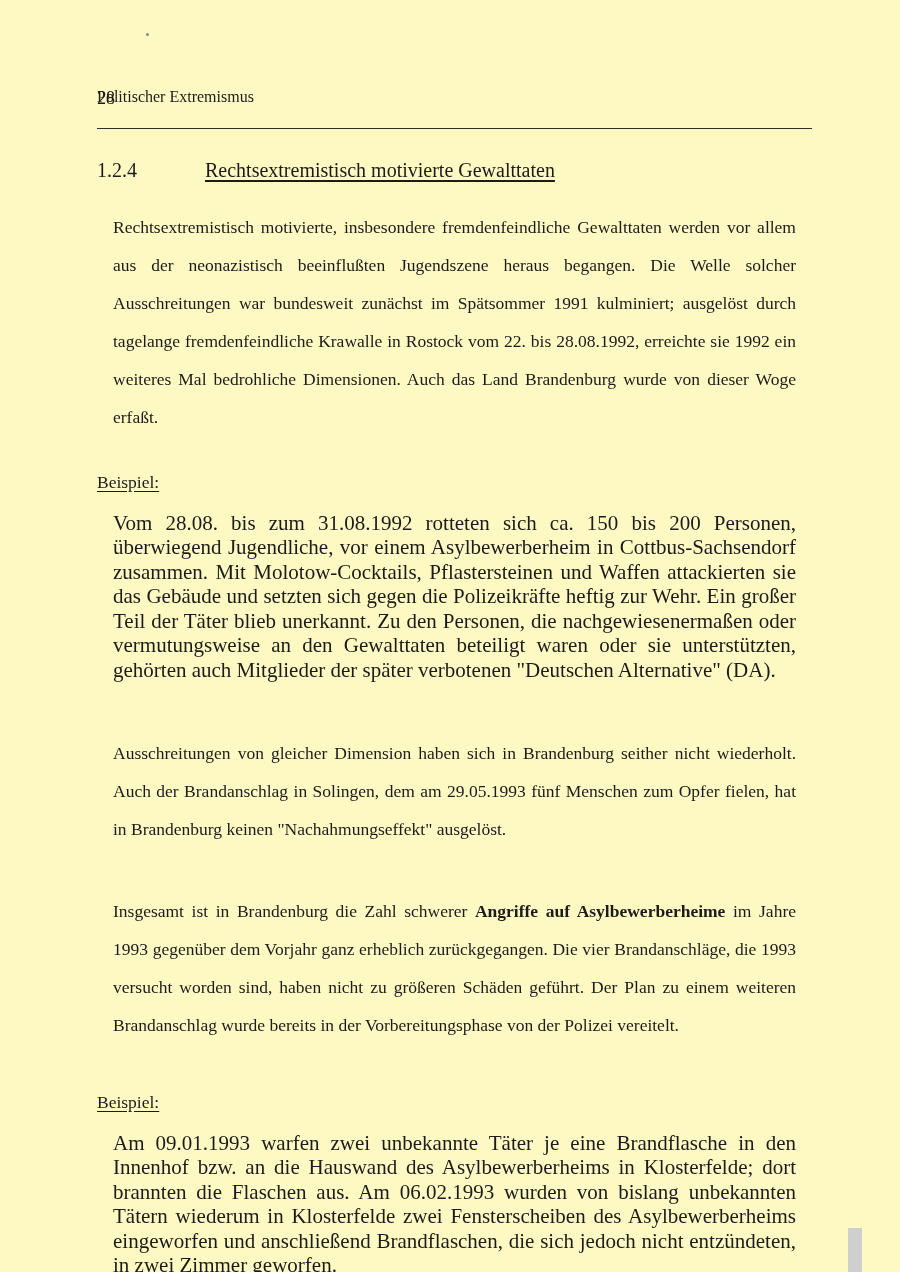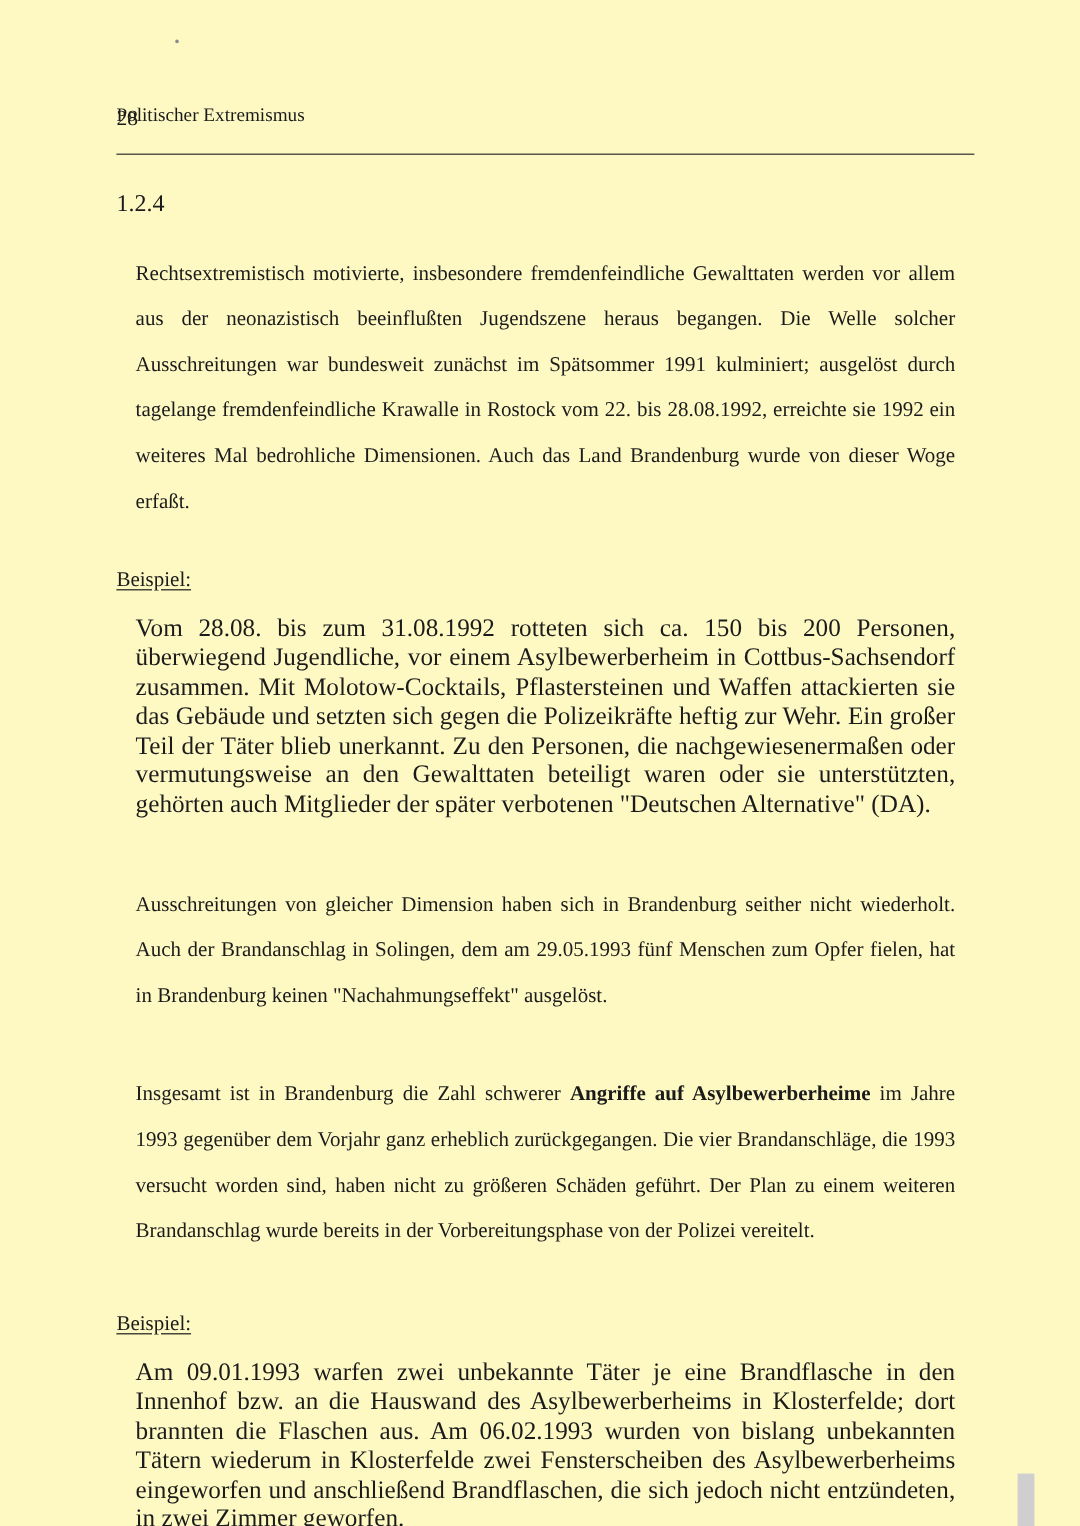--- a/index.html
+++ b/index.html
@@ -106,20 +106,21 @@
 
     <header class="running-header">
       <span class="page-number">28</span>
       <span class="header-title">Politischer Extremismus</span>
     </header>
 
     <hr class="header-rule">
 
     <div class="section-heading">
       <span class="section-number">1.2.4</span>
+      <span class="section-title">Rechtsextremistisch motivierte Gewalttaten</span>
     </div>
 
     <p class="para para-first">Rechtsextremistisch motivierte, insbesondere fremdenfeindliche Gewalttaten werden vor allem aus der neonazistisch beeinflußten Jugendszene heraus begangen. Die Welle solcher Ausschreitungen war bundesweit zunächst im Spätsommer 1991 kulminiert; ausgelöst durch tagelange fremdenfeindliche Krawalle in Rostock vom 22. bis 28.08.1992, erreichte sie 1992 ein weiteres Mal bedrohliche Dimensionen. Auch das Land Brandenburg wurde von dieser Woge erfaßt.</p>
 
     <div class="example example-1">
       <div class="example-label">Beispiel:</div>
       <p class="example-text">Vom 28.08. bis zum 31.08.1992 rotteten sich ca. 150 bis 200 Personen, überwiegend Jugendliche, vor einem Asylbewerberheim in Cottbus-Sachsendorf zusammen. Mit Molotow-Cocktails, Pflastersteinen und Waffen attackierten sie das Gebäude und setzten sich gegen die Polizeikräfte heftig zur Wehr. Ein großer Teil der Täter blieb unerkannt. Zu den Personen, die nachgewiesenermaßen oder vermutungsweise an den Gewalttaten beteiligt waren oder sie unterstützten, gehörten auch Mitglieder der später verbotenen "Deutschen Alternative" (DA).</p>
     </div>
 
     <p class="para para-2">Ausschreitungen von gleicher Dimension haben sich in Brandenburg seither nicht wiederholt. Auch der Brandanschlag in Solingen, dem am 29.05.1993 fünf Menschen zum Opfer fielen, hat in Brandenburg keinen "Nachahmungseffekt" ausgelöst.</p>

